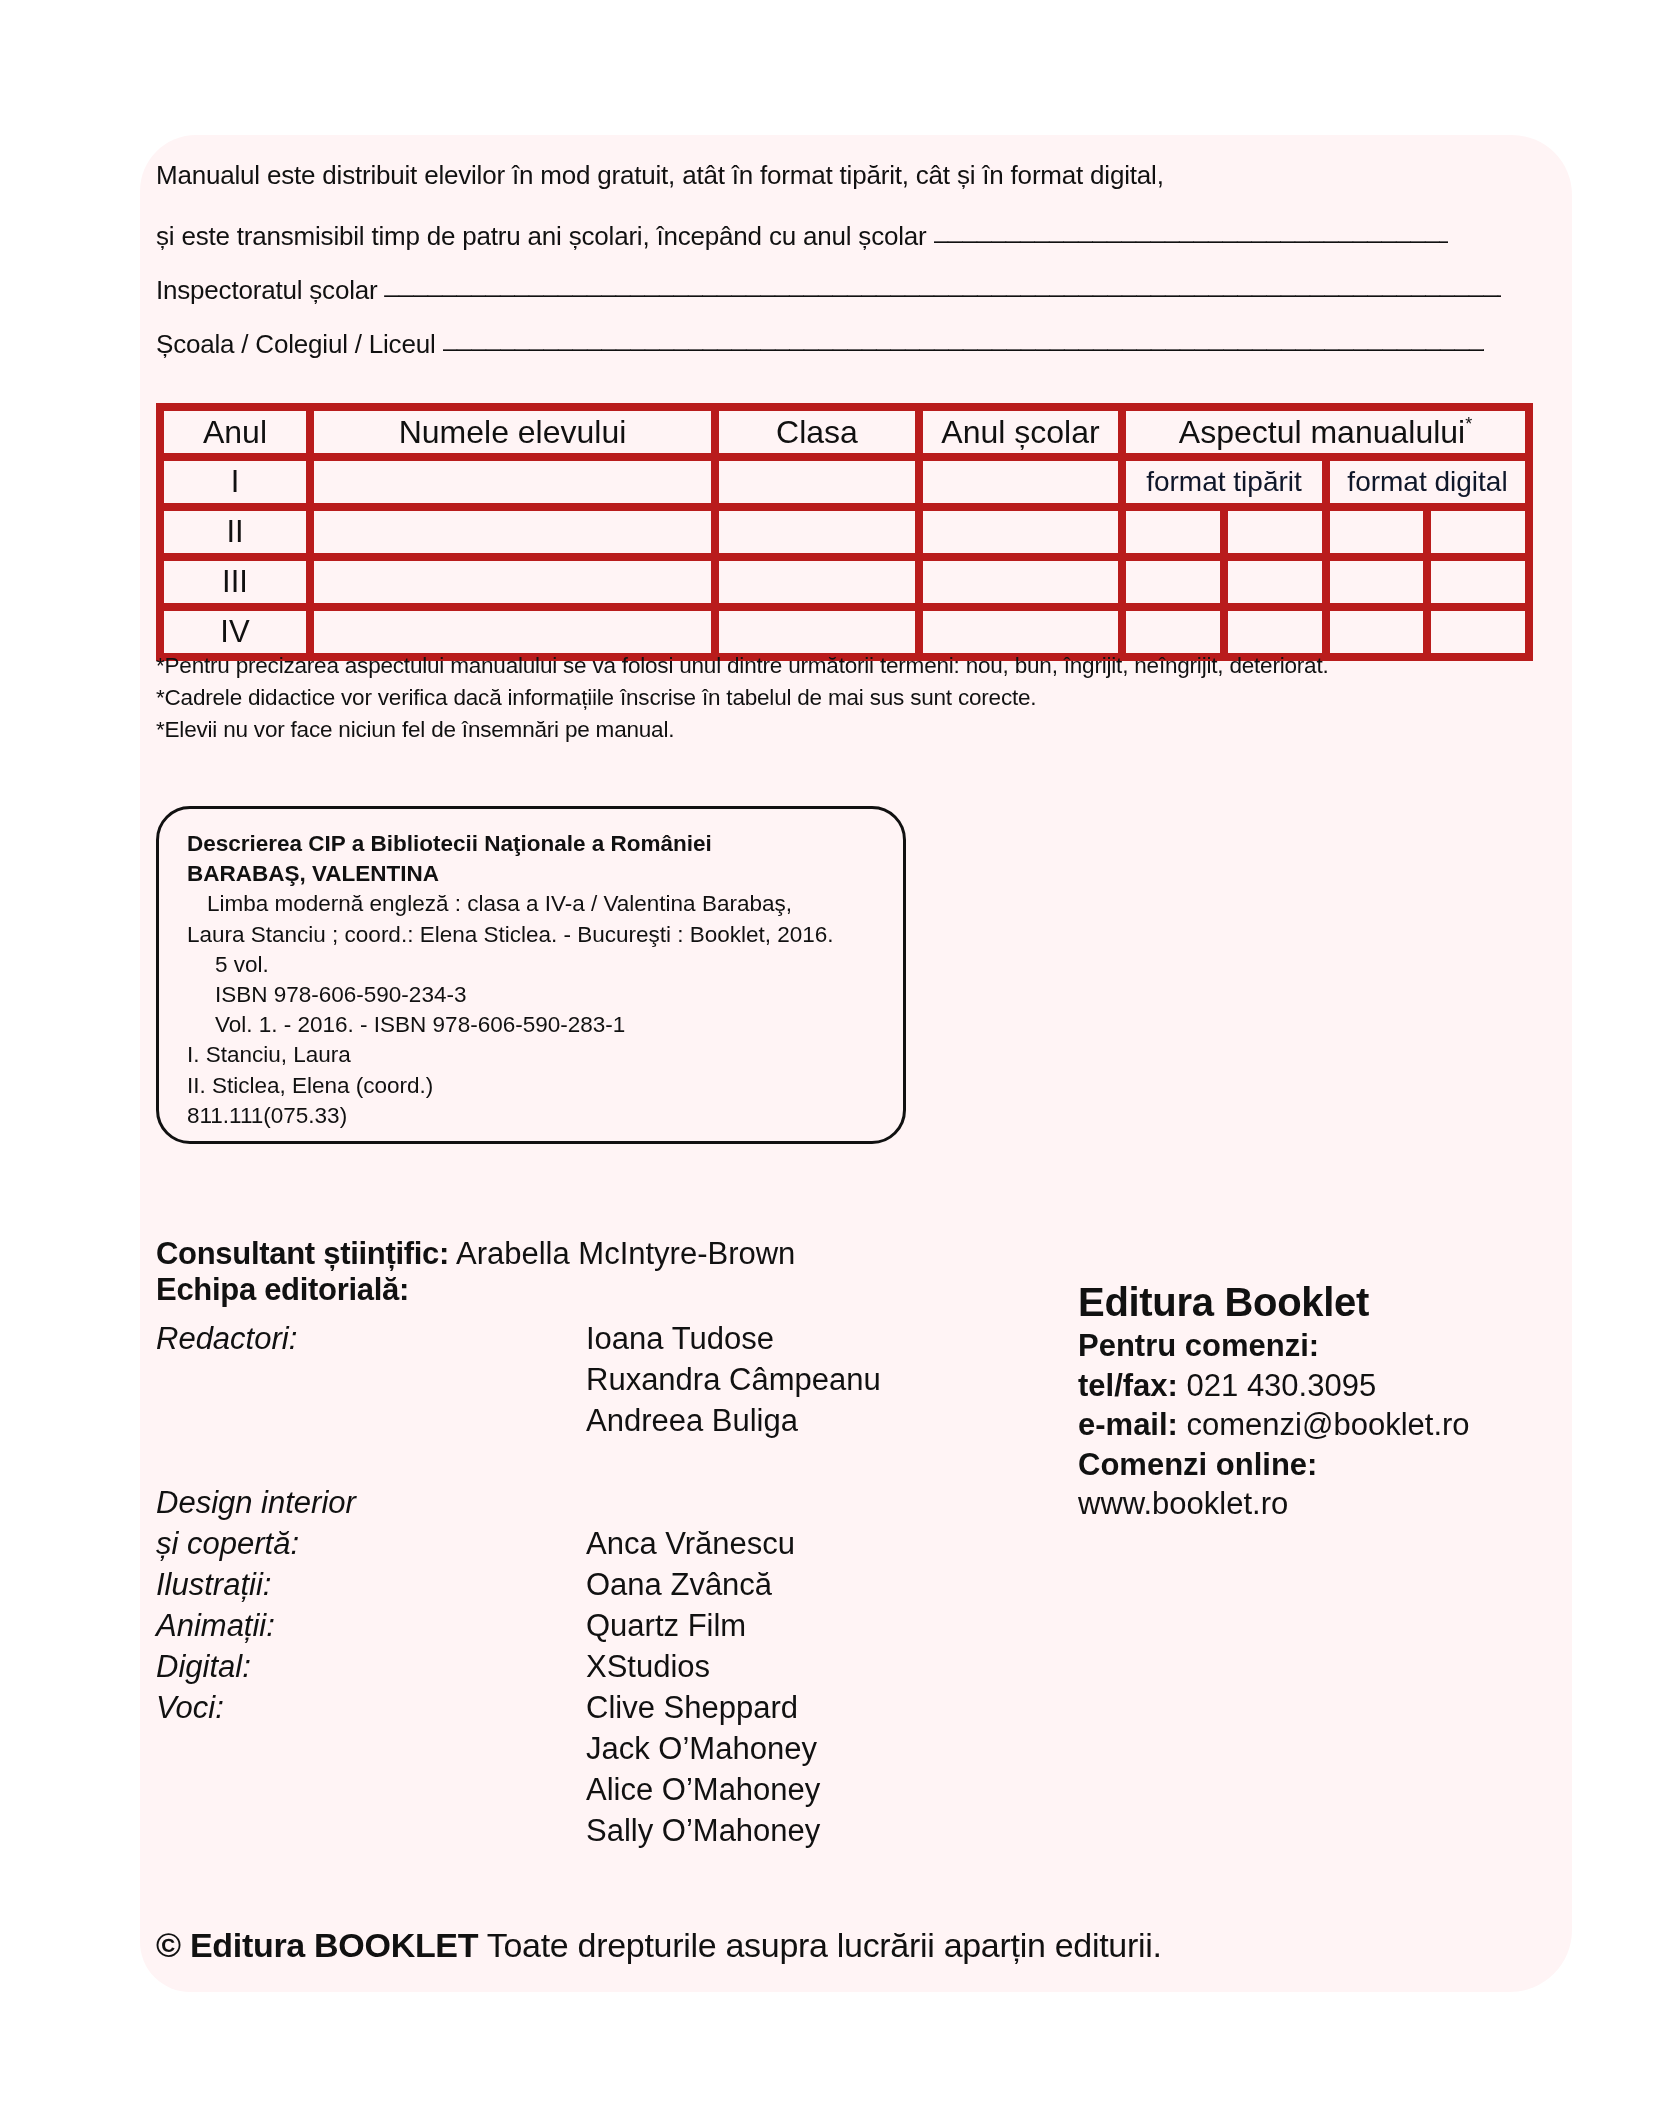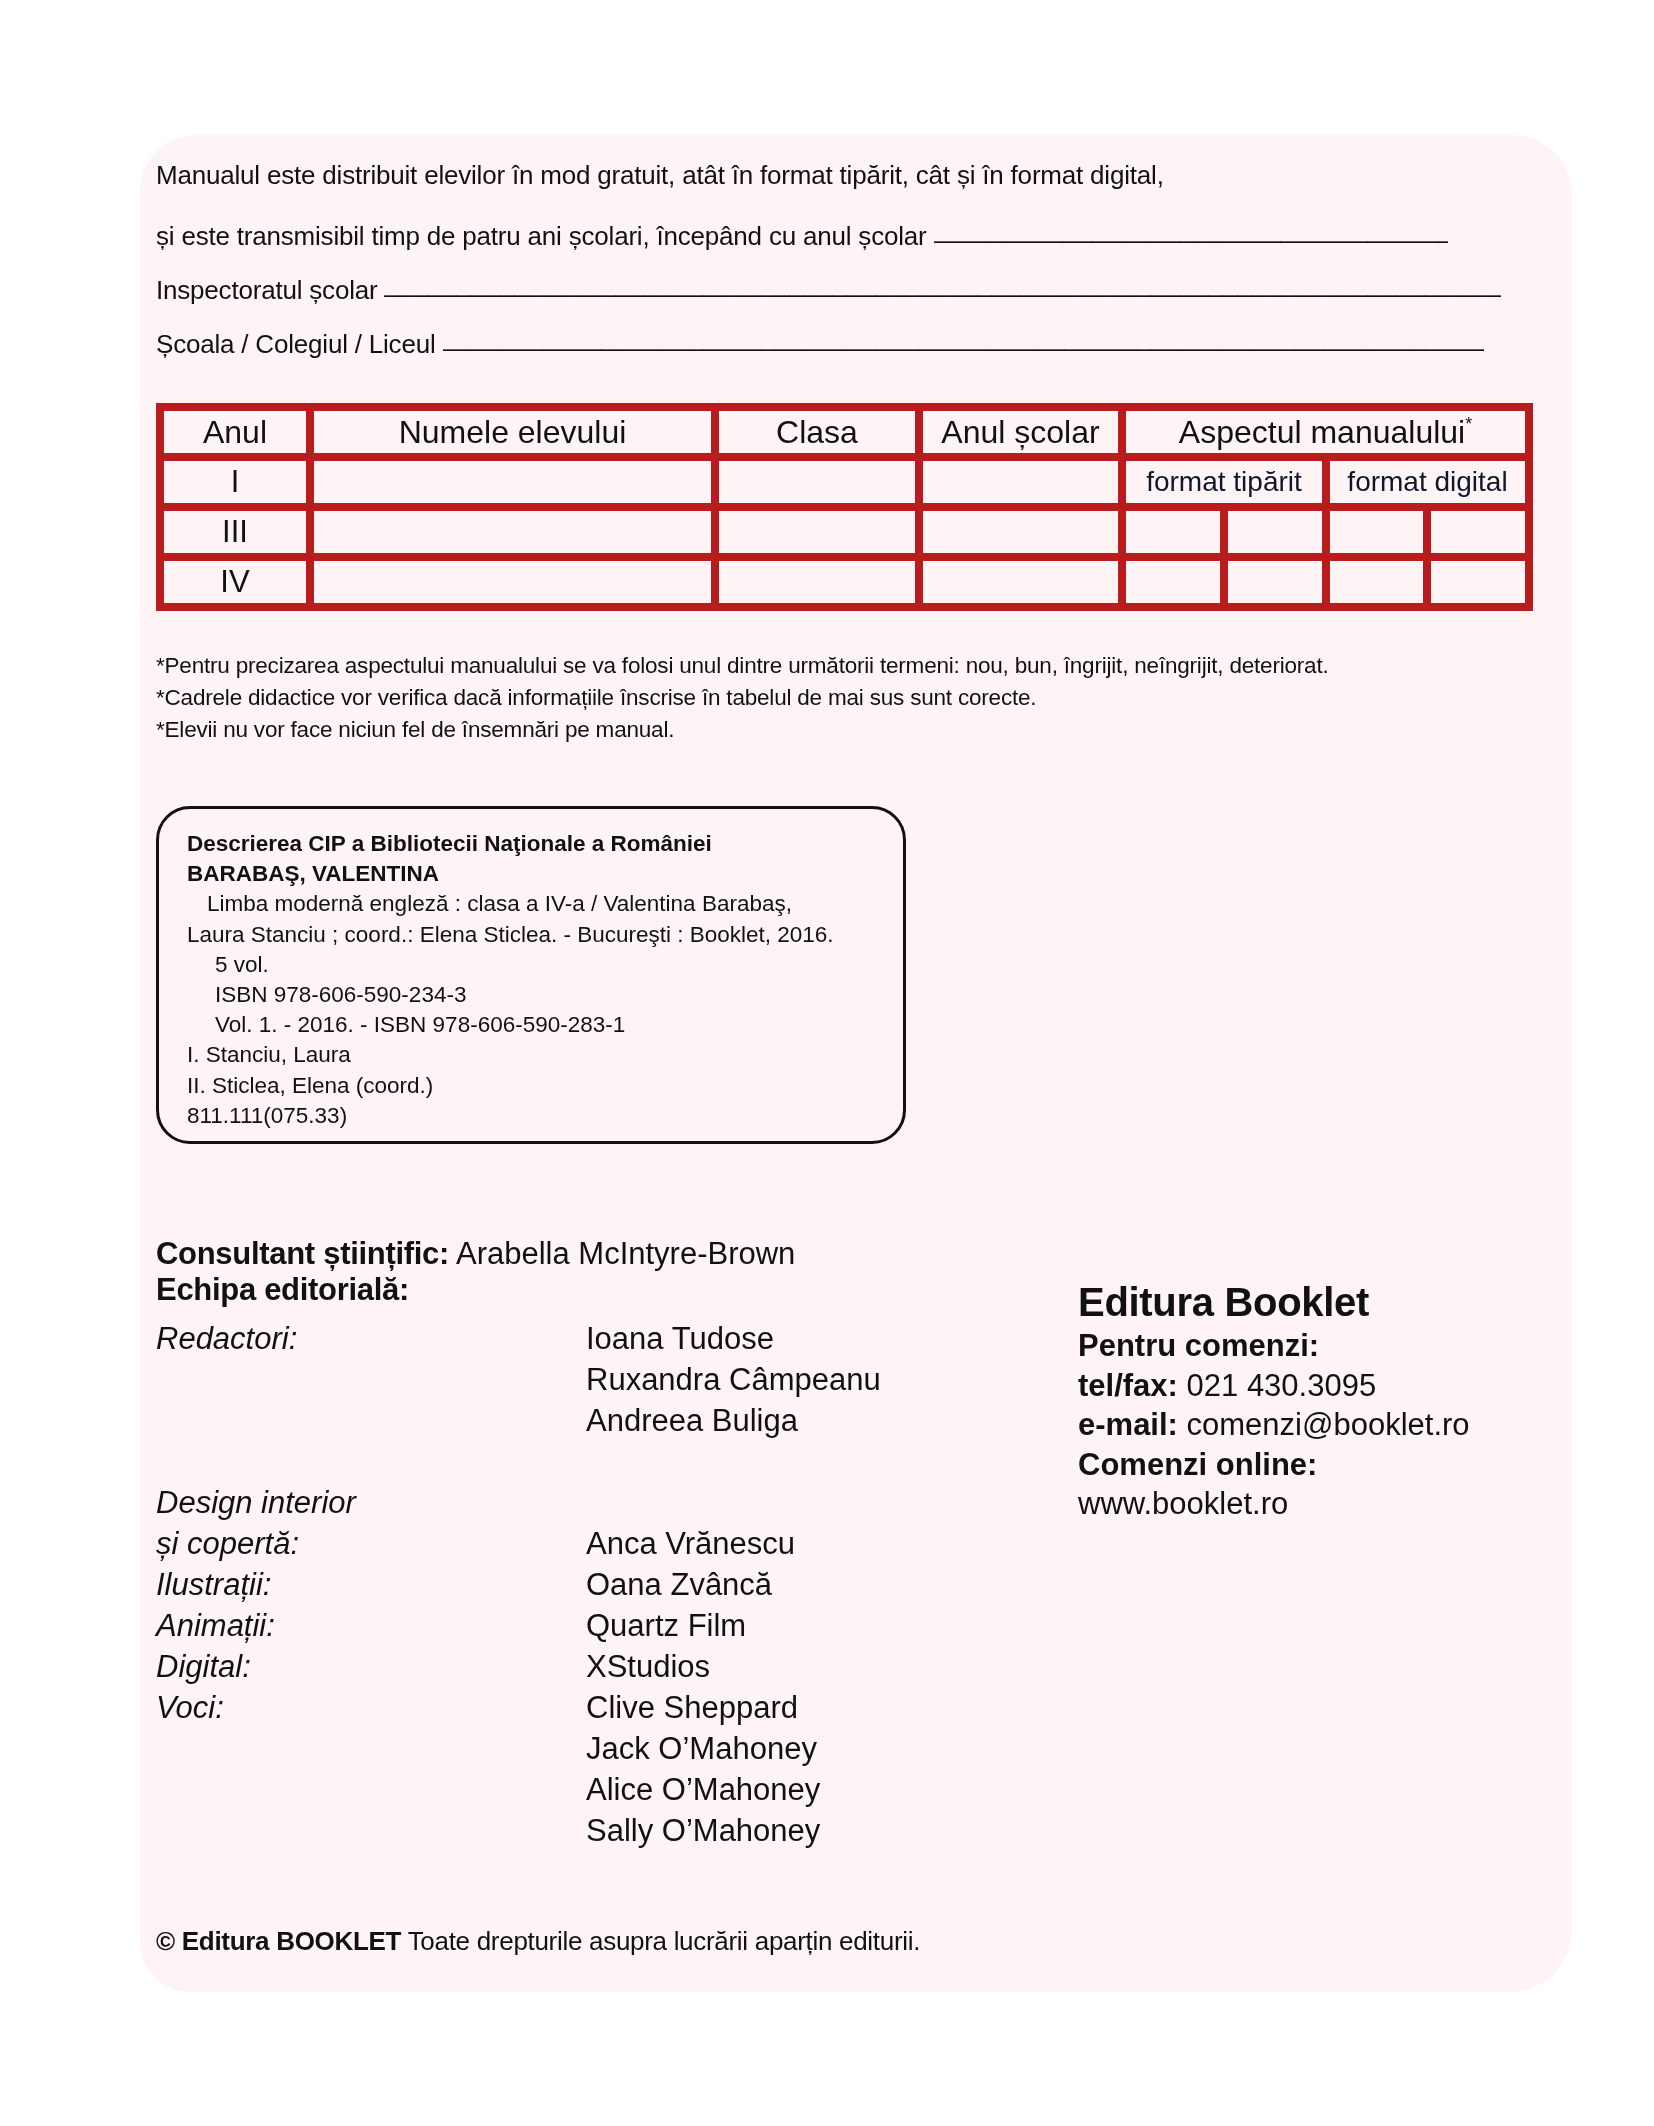--- a/index.html
+++ b/index.html
@@ -40,21 +40,21 @@
 
   .credits { position:absolute; left:156px; font-size:31px; }
   .lbl-i { font-style:italic; }
   .name { position:absolute; left:430px; }
   .row { position:absolute; left:156px; font-size:31px; height:41px; width:800px; }
 
   .right { position:absolute; left:1078px; top:1278px; font-size:31px; line-height:39.5px; }
   .right .big { font-size:40px; font-weight:bold; line-height:48px; letter-spacing:-0.3px; }
   .right b { font-weight:bold; }
 
-  .copy { position:absolute; left:156px; top:1926px; font-size:26px; letter-spacing:-0.3px; }
+  .copy { position:absolute; left:156px; top:1926px; font-size:34px; letter-spacing:-0.3px; }
 </style>
 </head>
 <body>
 
 <div class="panel"></div>
 
 <div class="abs intro" style="left:156px; top:160px;">
   <span>Manualul este distribuit elevilor în mod gratuit, atât în format tipărit, cât și în format digital,</span>
 </div>
 <div class="abs intro" style="left:156px; top:214px;">
@@ -91,20 +91,30 @@
   </tr>
   <tr>
     <td>I</td>
     <td></td>
     <td></td>
     <td></td>
     <td colspan="2" class="sub">format tipărit</td>
     <td colspan="2" class="sub">format digital</td>
   </tr>
   <tr>
+    <td>II</td>
+    <td></td>
+    <td></td>
+    <td></td>
+    <td></td>
+    <td></td>
+    <td></td>
+    <td></td>
+  </tr>
+  <tr>
     <td>III</td>
     <td></td>
     <td></td>
     <td></td>
     <td></td>
     <td></td>
     <td></td>
     <td></td>
   </tr>
   <tr>

